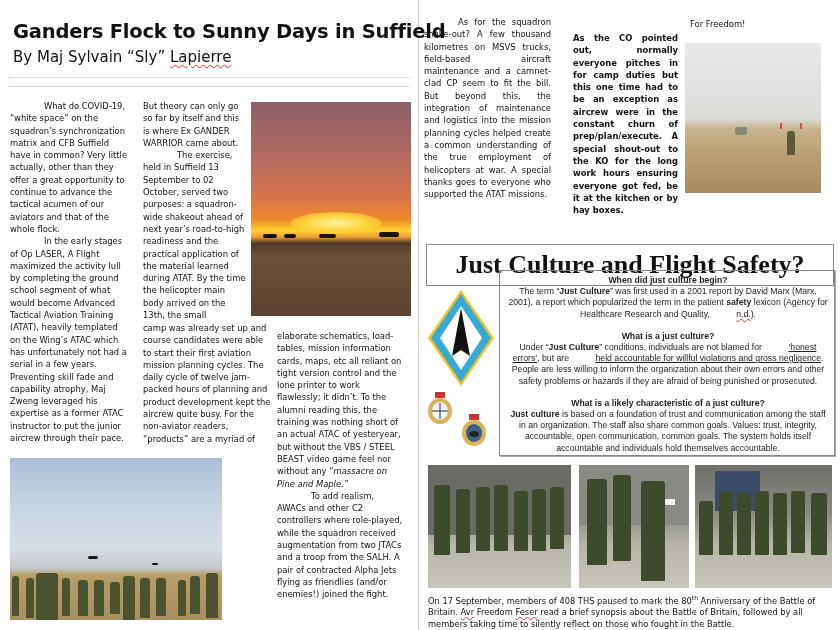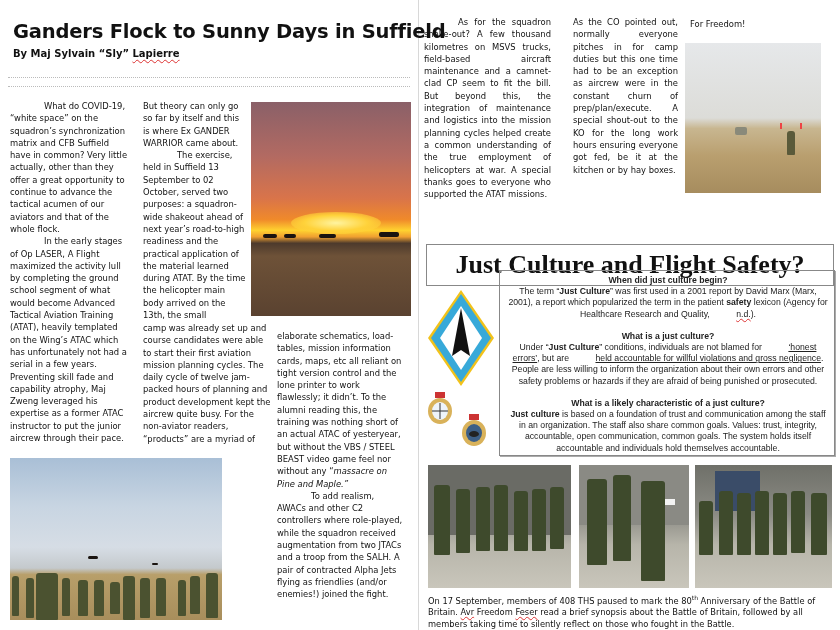--- a/index.html
+++ b/index.html
@@ -1,31 +1,31 @@
 <!DOCTYPE html>
 <html><head>
 <meta charset="utf-8">
 <style>
   html, body { margin:0; padding:0; background:#fff; }
   body { width:840px; height:630px; position:relative; overflow:hidden; font-family:"Liberation Sans", sans-serif; color:#111; }
   .abs { position:absolute; }
   .divider { left:418px; top:0; width:1px; height:630px; background:#d8d8d8; }
   .hr { height:0; border-top:1px dotted #bbb; }
   .title { left:13px; top:20px; font-family:"DejaVu Sans", sans-serif; font-weight:bold; font-size:19.5px; letter-spacing:-0.2px; white-space:nowrap; }
-  .byline { left:13px; top:48px; font-family:"DejaVu Sans", sans-serif; font-weight:bold; font-size:10px; }
+  .byline { left:13px; top:48px; font-family:"DejaVu Sans", sans-serif; font-weight:normal; font-size:15px; }
   .byline .sq { text-decoration:underline wavy #d33; text-decoration-thickness:1px; text-underline-offset:2px; }
   .col { font-family:"DejaVu Sans", sans-serif; font-size:8.4px; line-height:12.3px; color:#111; }
   .col p { margin:0; }
   .ind { text-indent:34px; }
   .just { text-align:justify; }
   .c1 { left:10px; top:100px; width:120px; }
   .c2 { left:143px; top:100px; width:104px; }
   .c3 { left:277px; top:330px; width:128px; }
   .c4 { left:424px; top:16px; width:127px; }
-  .c5 { left:573px; top:16px; width:105px; }
+  .c5 { left:573px; top:32px; width:105px;font-weight:bold; }
   .forfree { left:690px; top:19px; font-family:"DejaVu Sans", sans-serif; font-size:8.4px; }
   .photo { overflow:hidden; }
   .sunset { left:251px; top:102px; width:160px; height:214px;
     background: linear-gradient(to bottom, #8a6068 0%, #b26a62 25%, #d9744a 45%, #f08a2a 55%, #ffd230 60%, #f0a030 63%, #4d3a2c 66%, #6e5238 72%, #5a4230 100%); }
   .sun-glow { left:40px; top:110px; width:90px; height:22px; border-radius:50%; background:radial-gradient(#fff4a0,#ffd23a 50%, rgba(255,170,40,0)); }
   .heli { height:4px; background:#1a1410; border-radius:2px; }
   .group1 { left:10px; top:458px; width:212px; height:162px;
     background: linear-gradient(to bottom, #a9bfd6 0%, #c8d5e2 30%, #d6dde5 55%, #c4c9cc 68%, #b89f6a 72%, #a88e5c 100%); }
   .soldier { background:#4b5230; border-radius:3px 3px 1px 1px; }
   .heli-photo { left:685px; top:43px; width:136px; height:150px;

